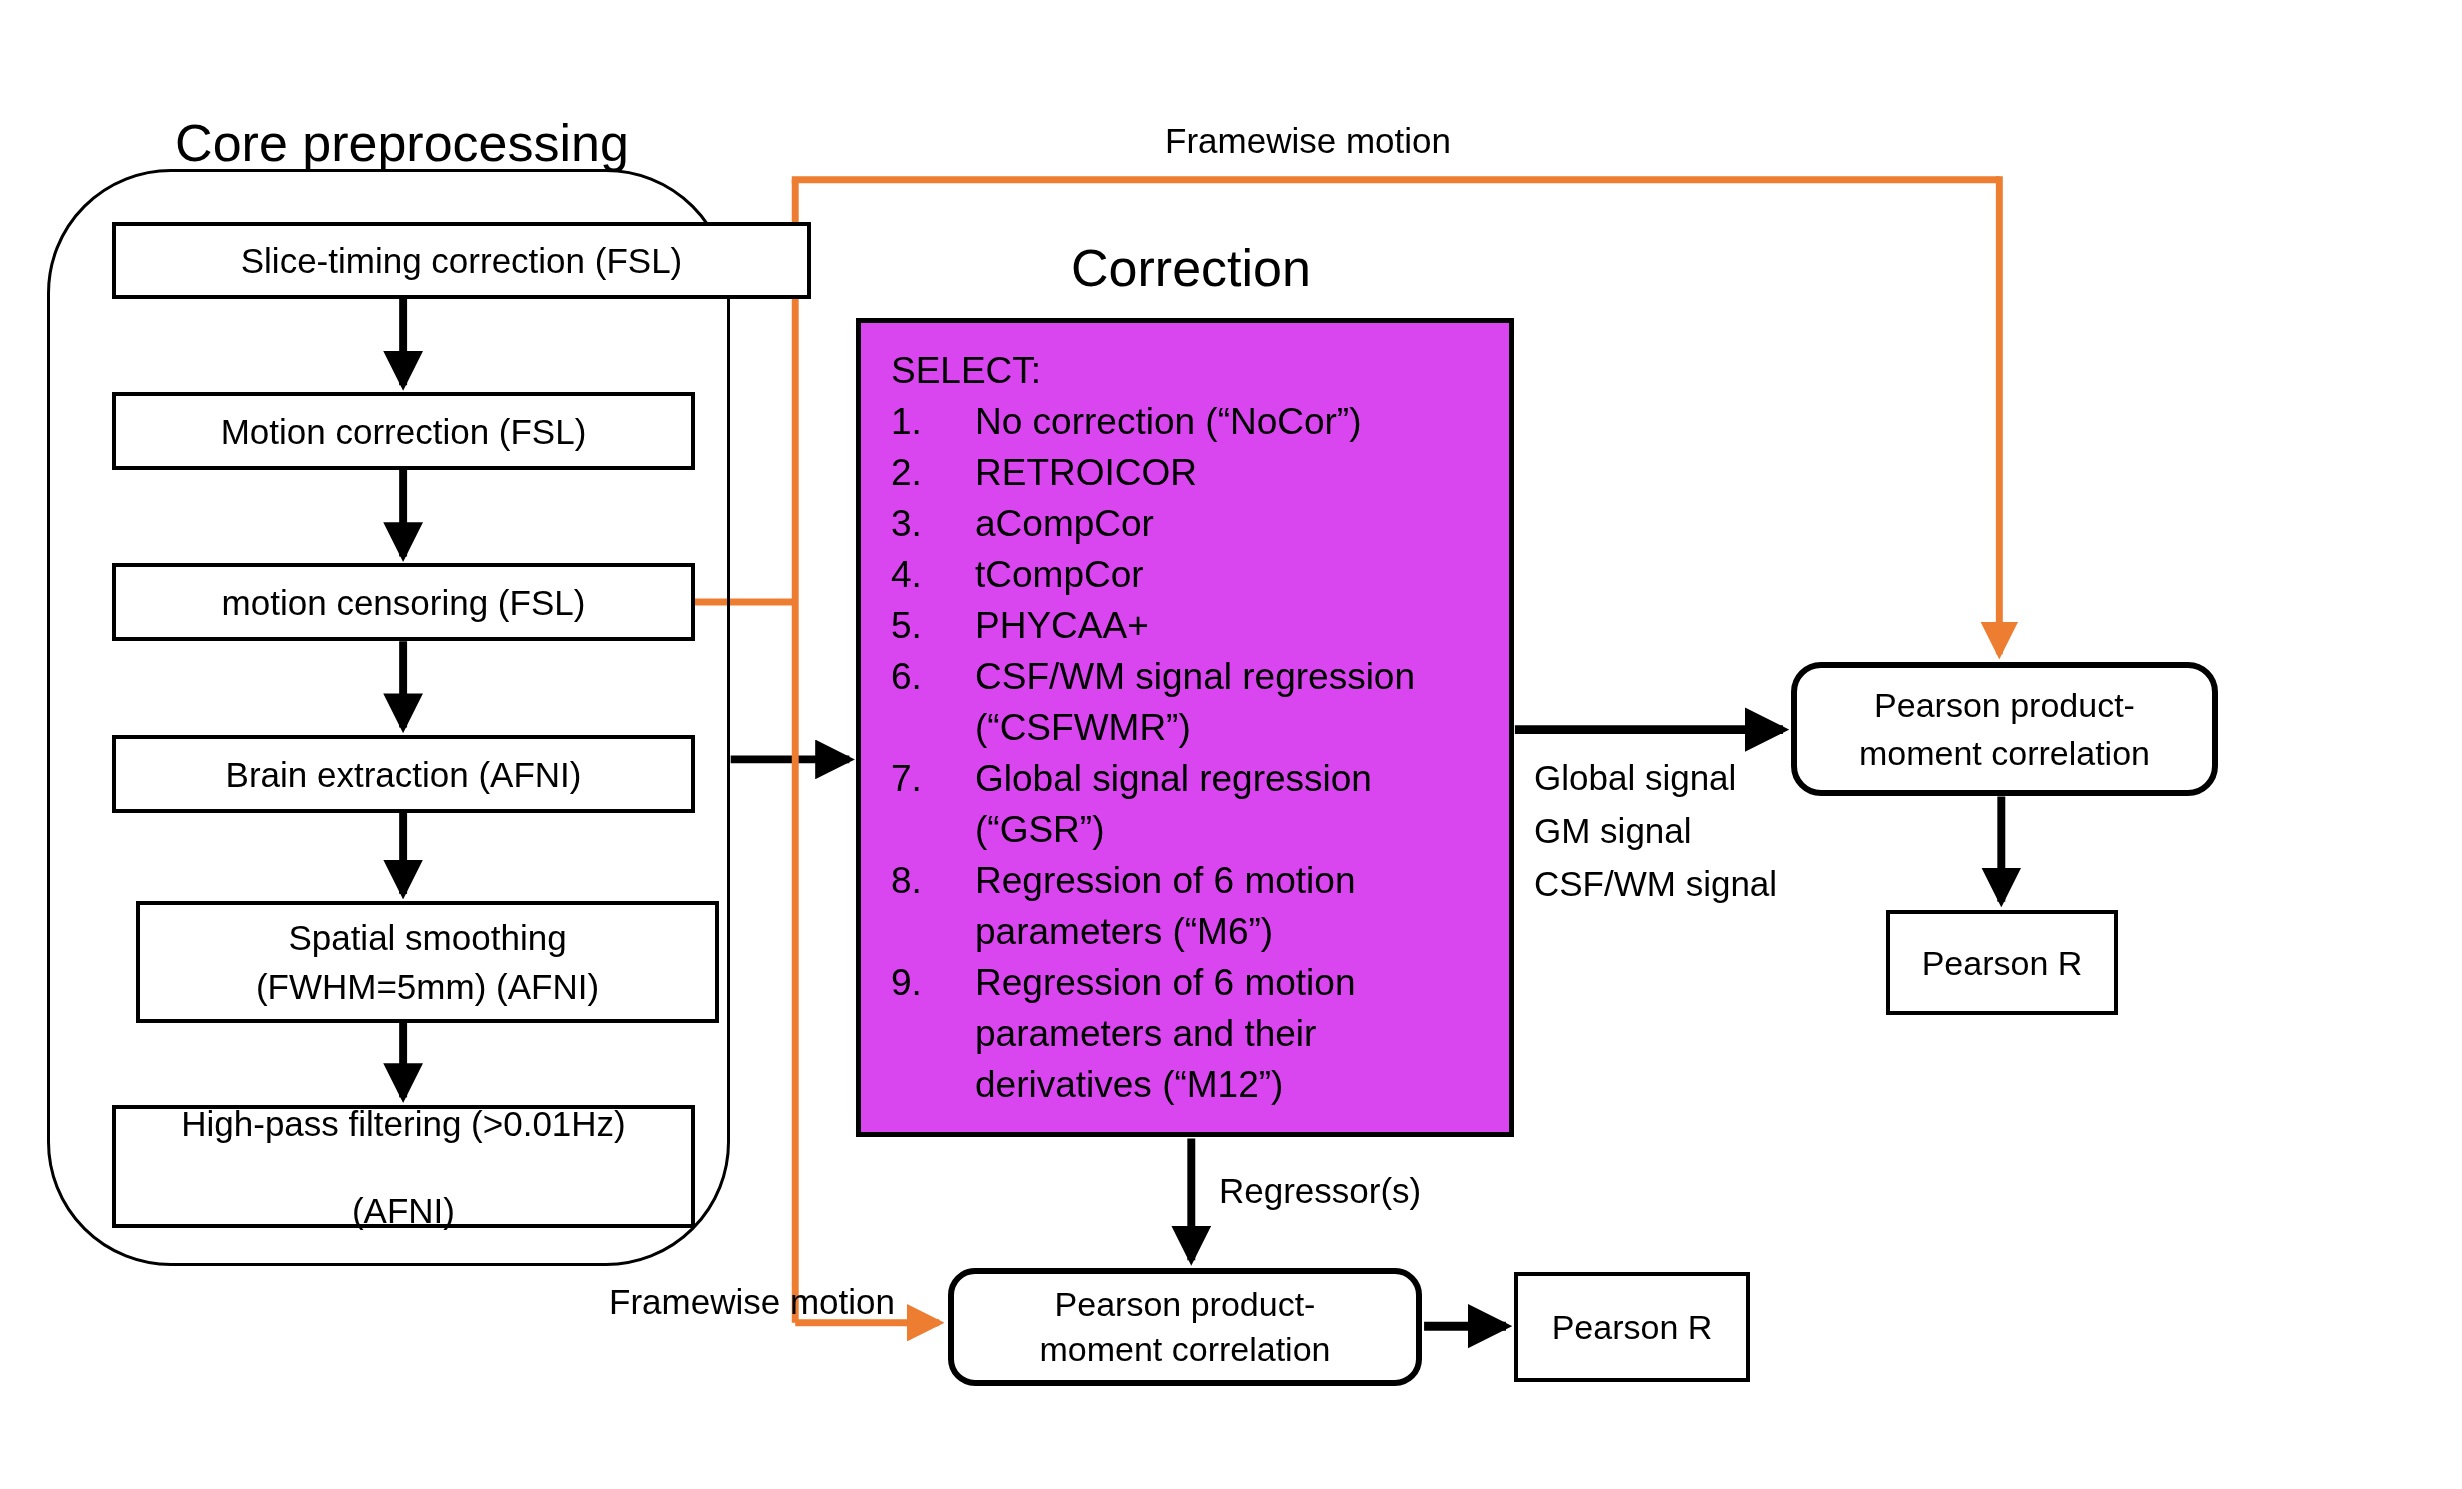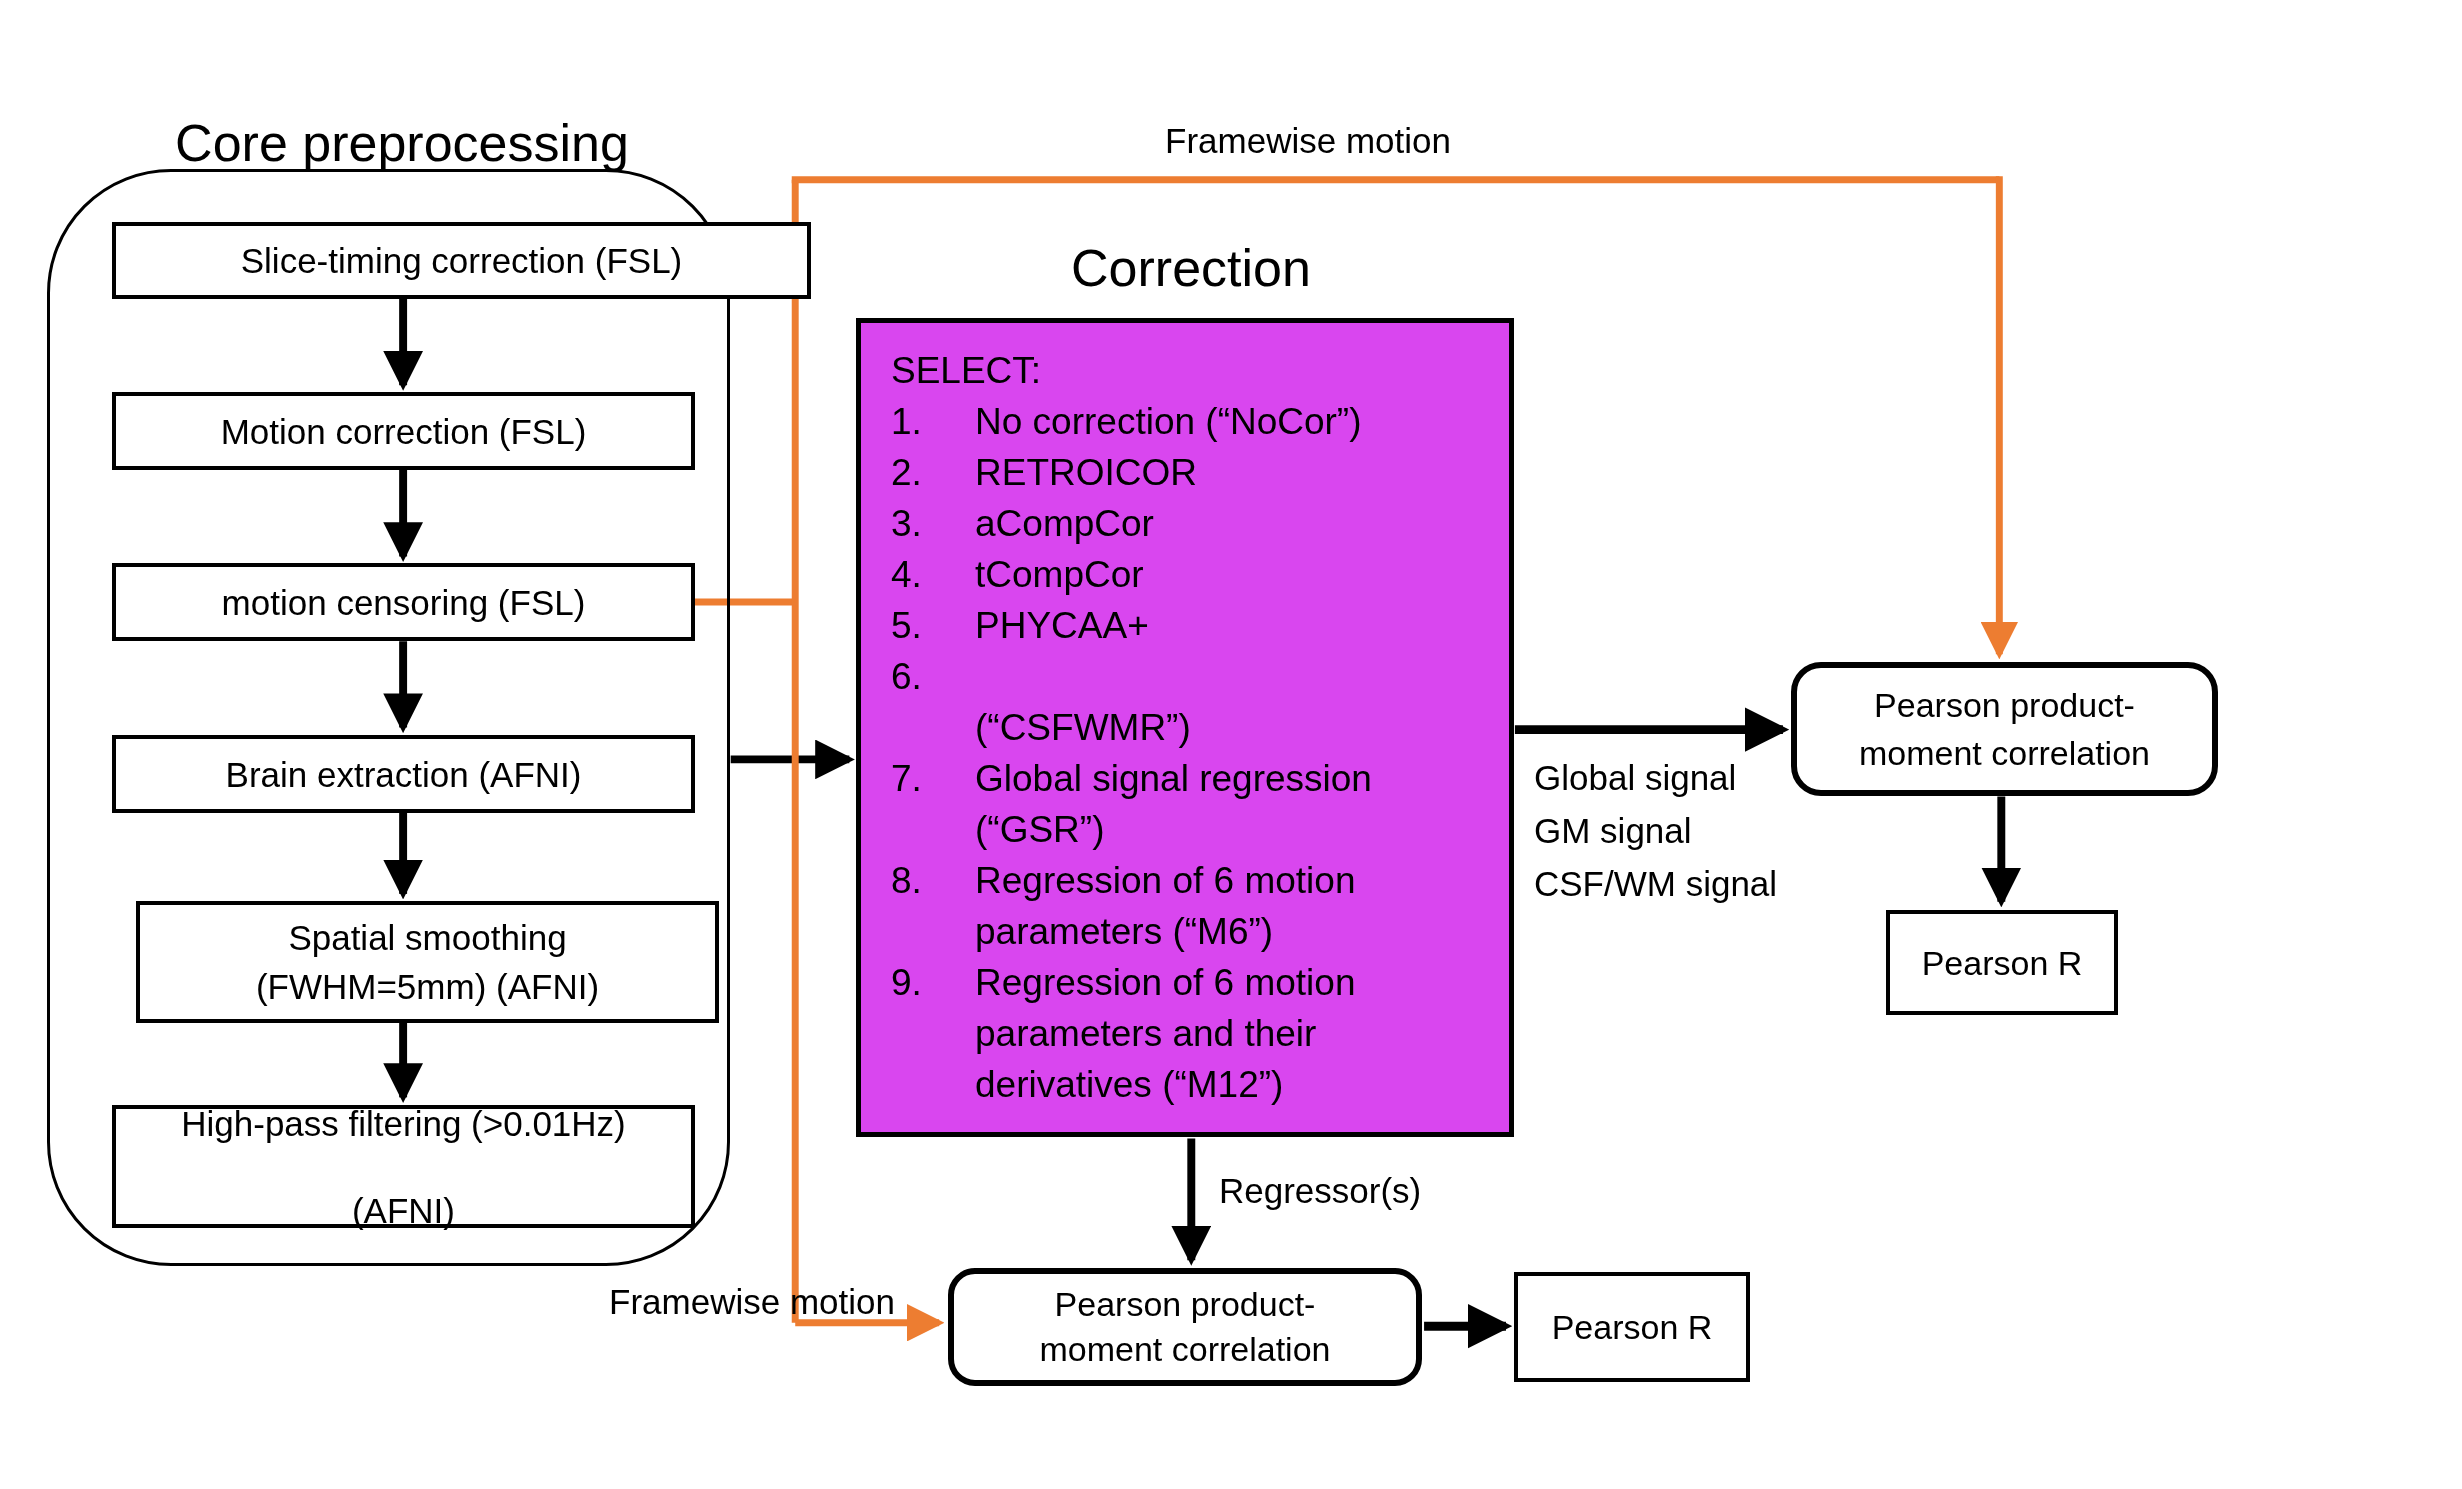--- a/index.html
+++ b/index.html
@@ -126,20 +126,21 @@
       <div class="opt-row">
           <span class="num">4.</span>
           <span class="txt">tCompCor</span>
         </div>
       <div class="opt-row">
           <span class="num">5.</span>
           <span class="txt">PHYCAA+</span>
         </div>
       <div class="opt-row">
           <span class="num">6.</span>
+          <span class="txt">CSF/WM signal regression</span>
         </div>
       <div class="opt-row">
           <span class="num"></span>
           <span class="txt">(“CSFWMR”)</span>
         </div>
       <div class="opt-row">
           <span class="num">7.</span>
           <span class="txt">Global signal regression</span>
         </div>
       <div class="opt-row">

